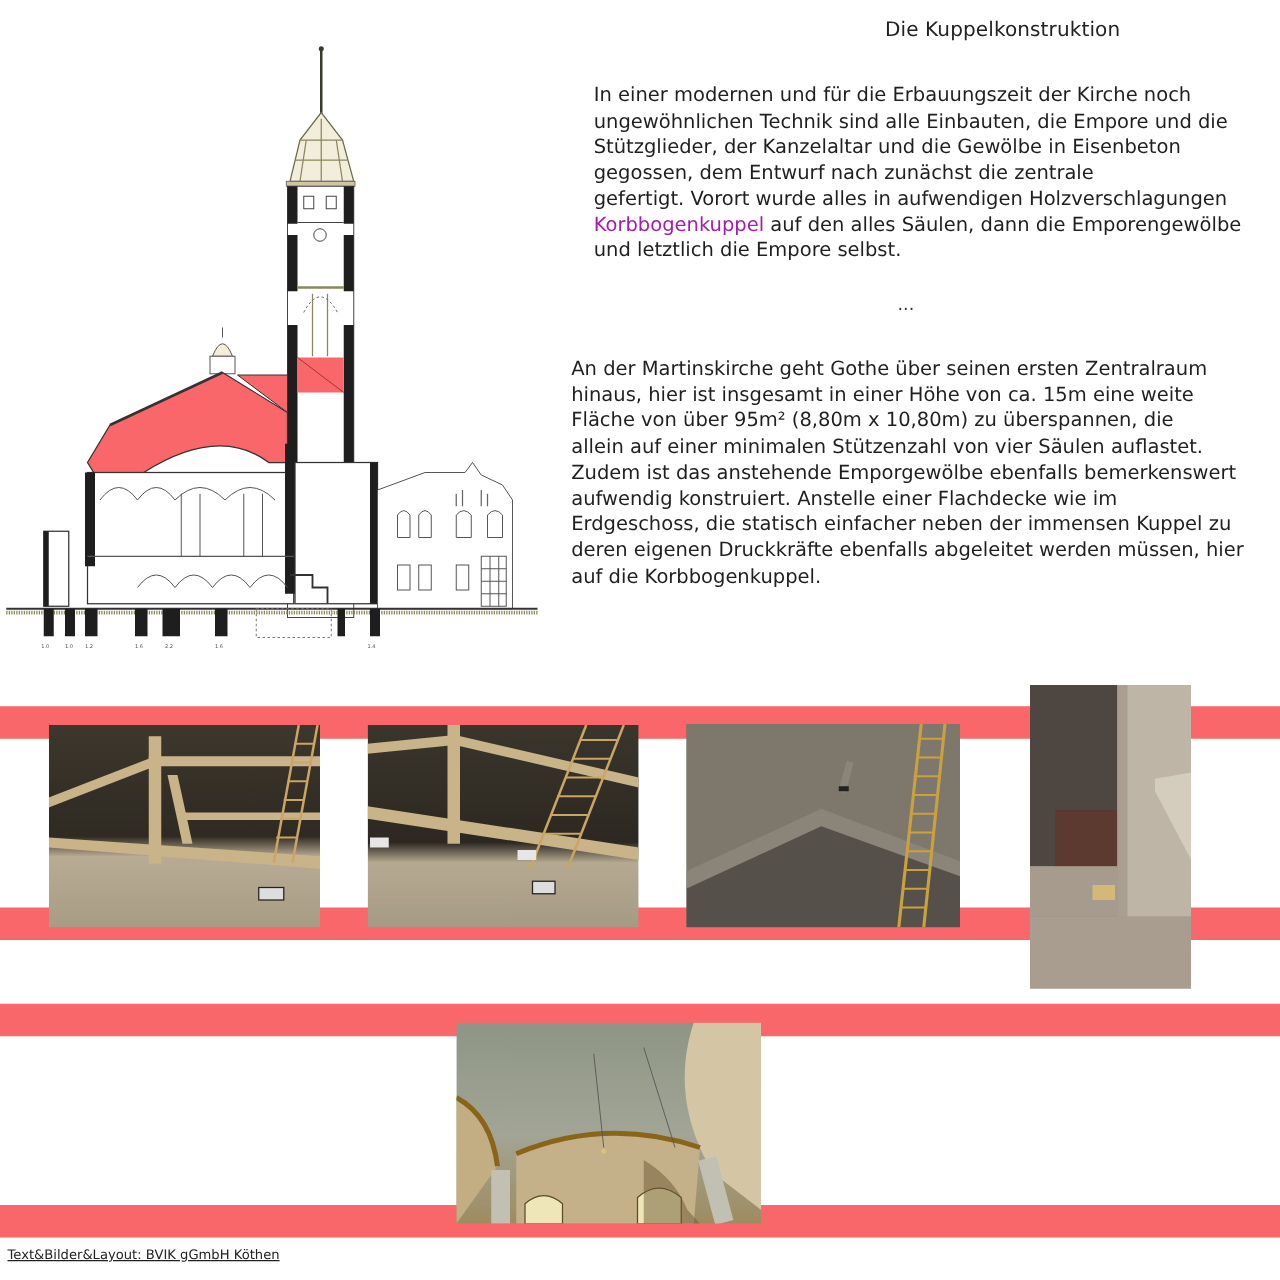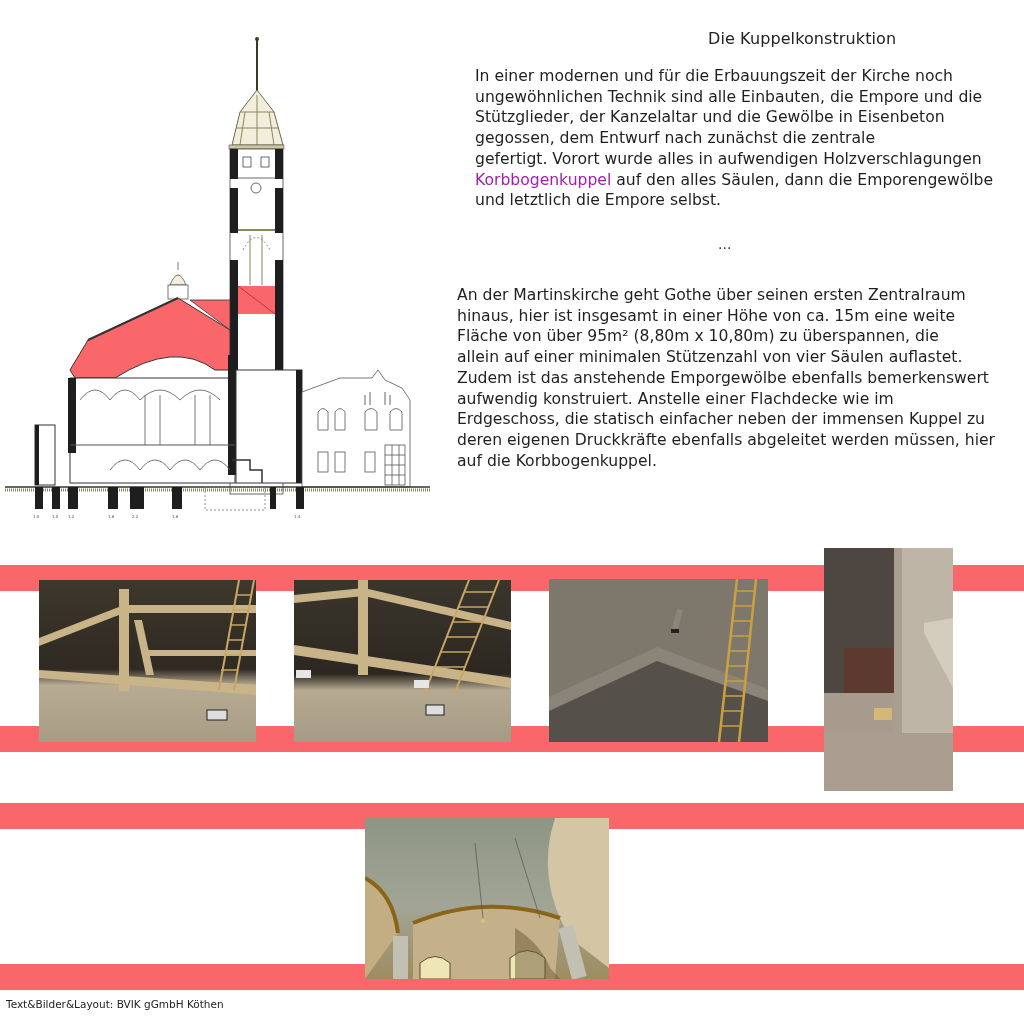--- a/index.html
+++ b/index.html
@@ -1,26 +1,26 @@
 <!DOCTYPE html>
 <html><head>
   <meta charset="utf-8">
   <style>
     html, body { margin: 0; padding: 0; background: #ffffff; }
     body { width: 1024px; height: 1024px; position: relative; overflow: hidden;
            font-family: "DejaVu Sans", sans-serif; color: #1d1d1d; }
     .band { position: absolute; left: 0; width: 1024px; height: 26px; background: #f9676a; }
-    #title { position: absolute; left: 708px; top: 29px; font-size: 16px; color: #222; letter-spacing: 0.1px; }
+    #title { position: absolute; left: 708px; top: 14px; font-size: 16px; color: #222; letter-spacing: 0.1px; }
     .para { position: absolute; left: 445px; width: 575px; font-size: 15.6px; line-height: 20.7px; color: #1f1f1f; }
     .para .line { display: block; white-space: nowrap; }
     #p1 { top: 66px; margin-left: 30px; }
     #p2 { top: 285px; margin-left: 12px; }
     .hl { color: #a21caf; text-align: center; }
     #ellipsis { position: absolute; left: 718px; top: 236px; font-size: 14px; color: #333; }
-    #footer { position: absolute; left: 6px; top: 998px; font-size: 10.5px; color: #222; }
+    #footer { position: absolute; left: 6px; top: 998px; font-size: 10.5px; color: #222; text-decoration: underline; }
     .photo { position: absolute; overflow: hidden; }
     .photo svg { display: block; }
     #drawing { position: absolute; left: 0; top: 30px; }
   </style>
 </head>
 <body>
 
 <div class="band" style="top:565px;"></div>
 <div class="band" style="top:726px;"></div>
 <div class="band" style="top:803px;"></div>

